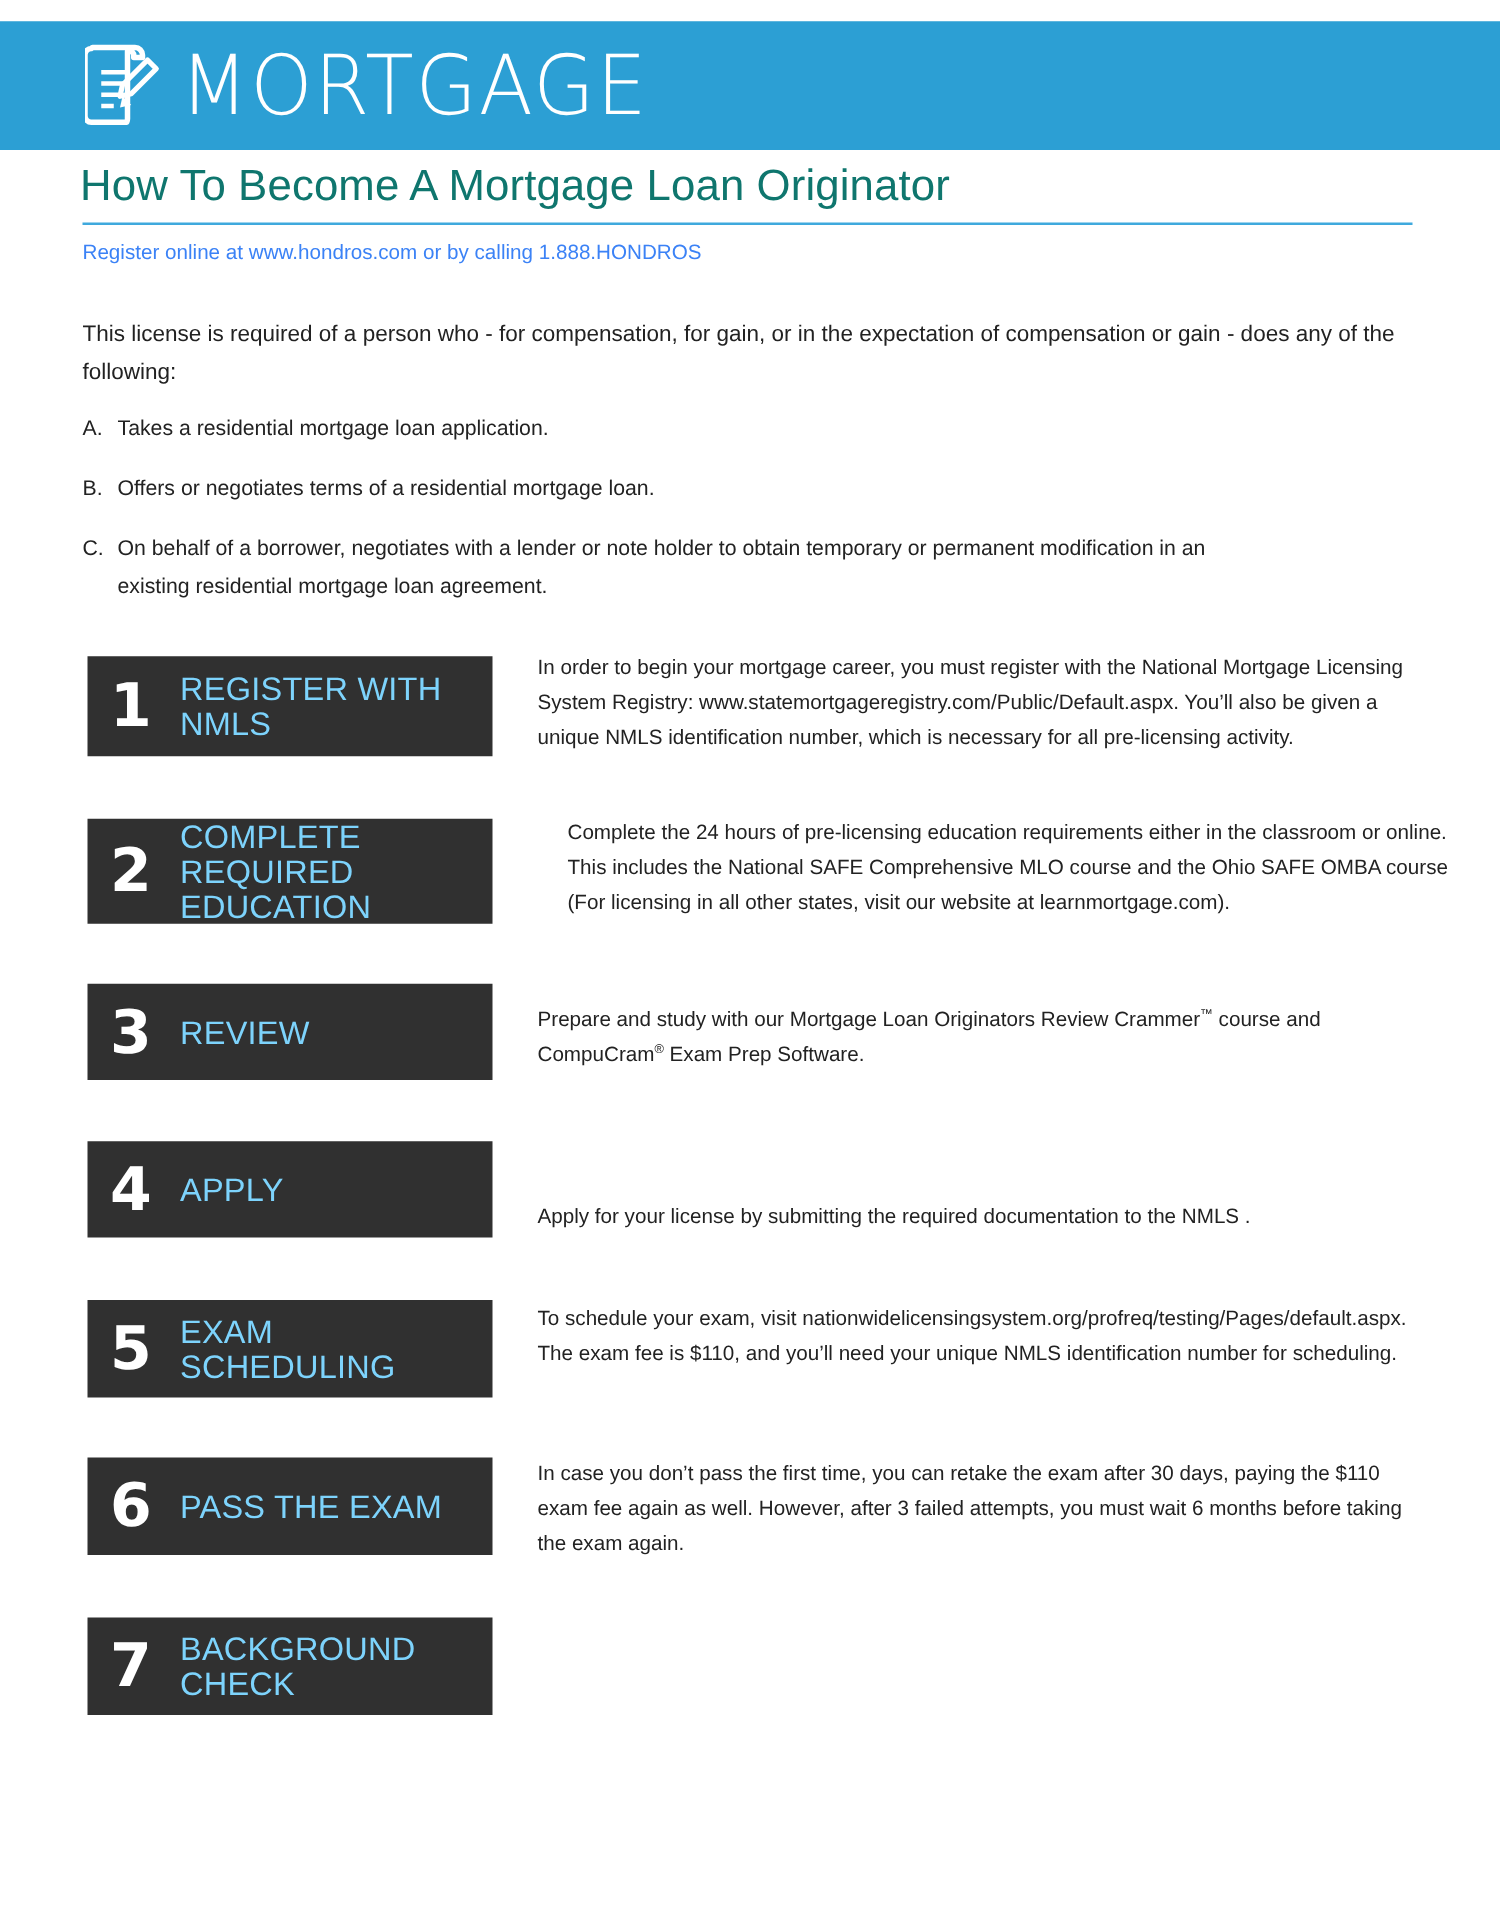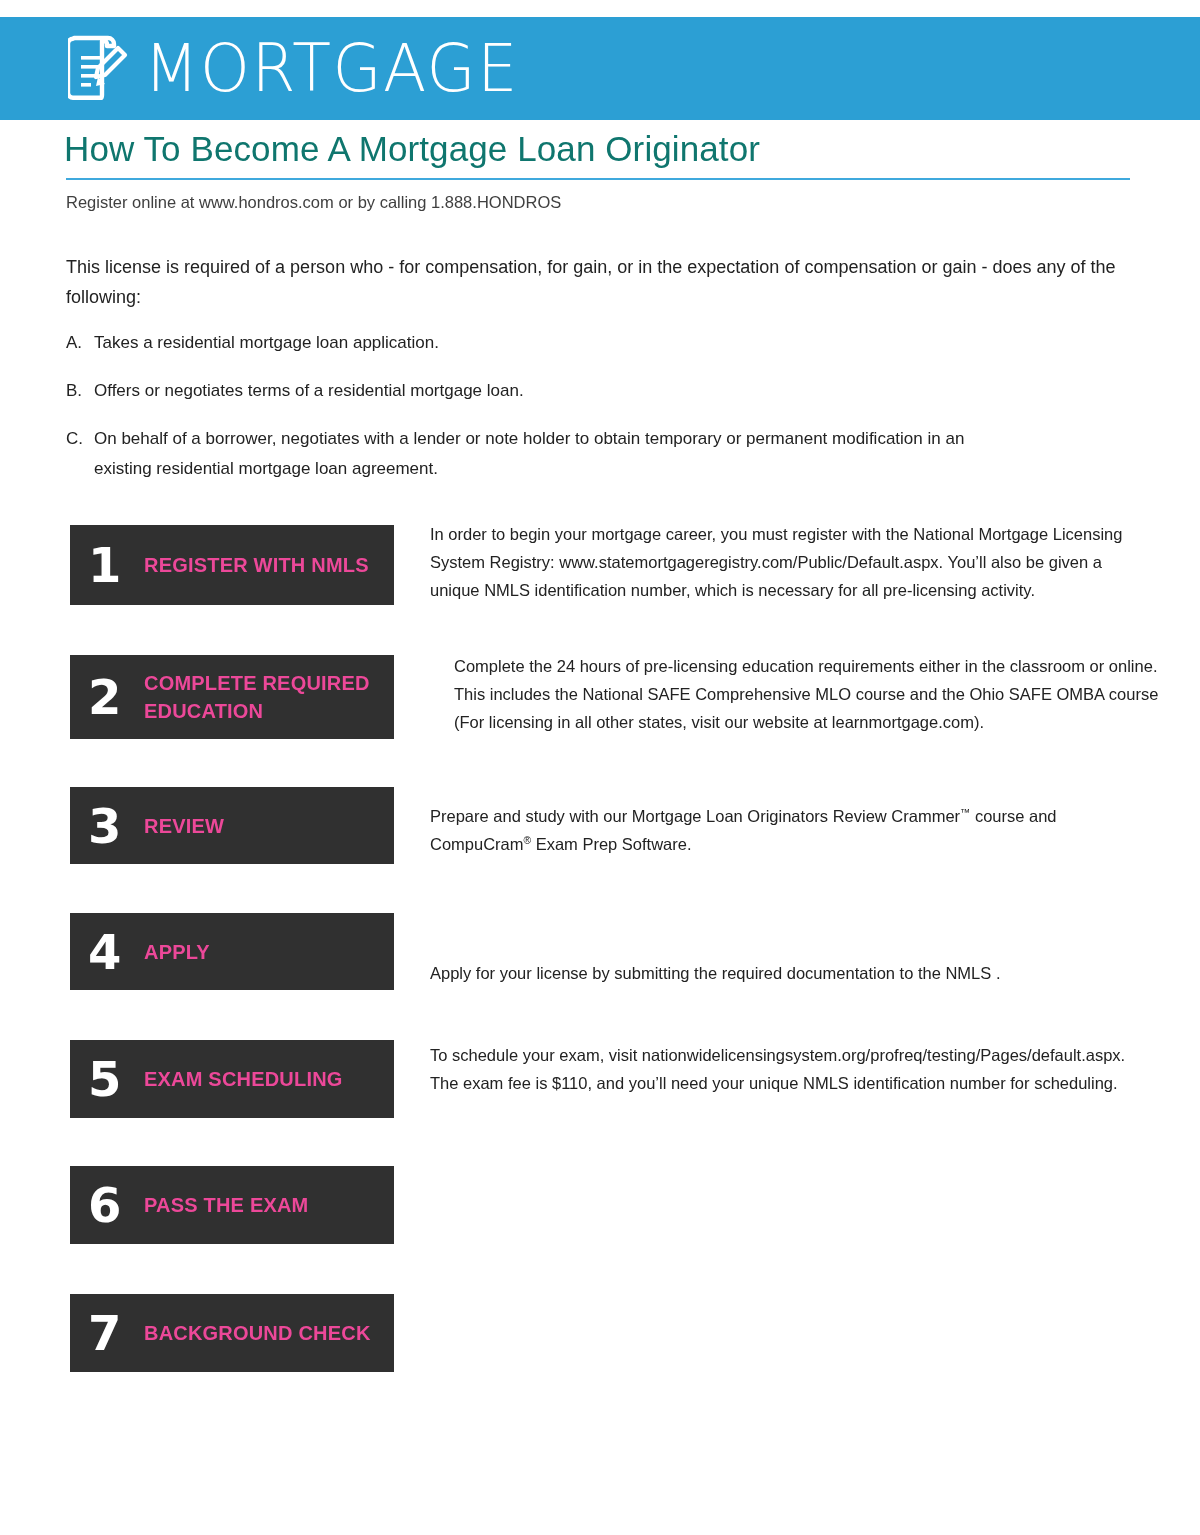--- a/index.html
+++ b/index.html
@@ -68,21 +68,21 @@
     width: 1064px;
     height: 2px;
     background: #3FA9DD;
   }
   .register-line {
     position: absolute;
     left: 66px;
     top: 190px;
     font-size: 16.5px;
     line-height: 24px;
-    color: #404040;
+    color: #3b82f6;
   }
 
   
   .intro {
     position: absolute;
     left: 66px;
     top: 252px;
     width: 1100px;
     font-size: 18px;
     line-height: 30px;
@@ -136,24 +136,24 @@
   .step-num {
     color: #ffffff;
     font-size: 48px;
     line-height: 48px;
     font-weight: 700;
     width: 56px;
     flex: 0 0 auto;
     font-family: "DejaVu Sans", sans-serif;
   }
   .step-label {
-    color: #ec4899;
-    font-size: 20px;
+    color: #7dd3fc;
+    font-size: 26px;
     line-height: 28px;
-    font-weight: 700;
+    font-weight: 400;
     letter-spacing: 0.2px;
     flex: 1 1 auto;
   }
   .step-desc {
     position: absolute;
     left: 430px;
     width: 706px;
     font-size: 16.5px;
     line-height: 28px;
     color: #222222;
@@ -278,20 +278,21 @@
         <span class="step-label">EXAM SCHEDULING</span>
       </div>
       <div class="step-desc" style="top:1px;">To schedule your exam, visit nationwidelicensingsystem.org/profreq/testing/Pages/default.aspx. The exam fee is $110, and you’ll need your unique NMLS identification number for scheduling.</div>
     </div>
 
     <div class="step-row" style="height:128px;">
       <div class="step-box" style="top:0px;height:78px;">
         <span class="step-num">6</span>
         <span class="step-label">PASS THE EXAM</span>
       </div>
+      <div class="step-desc" style="top:-1px;">In case you don’t pass the first time, you can retake the exam after 30 days, paying the $110 exam fee again as well. However, after 3 failed attempts, you must wait 6 months before taking the exam again.</div>
     </div>
 
     <div class="step-row" style="height:90px;">
       <div class="step-box" style="top:0px;height:78px;">
         <span class="step-num">7</span>
         <span class="step-label">BACKGROUND CHECK</span>
       </div>
     </div>
 
   </div>

